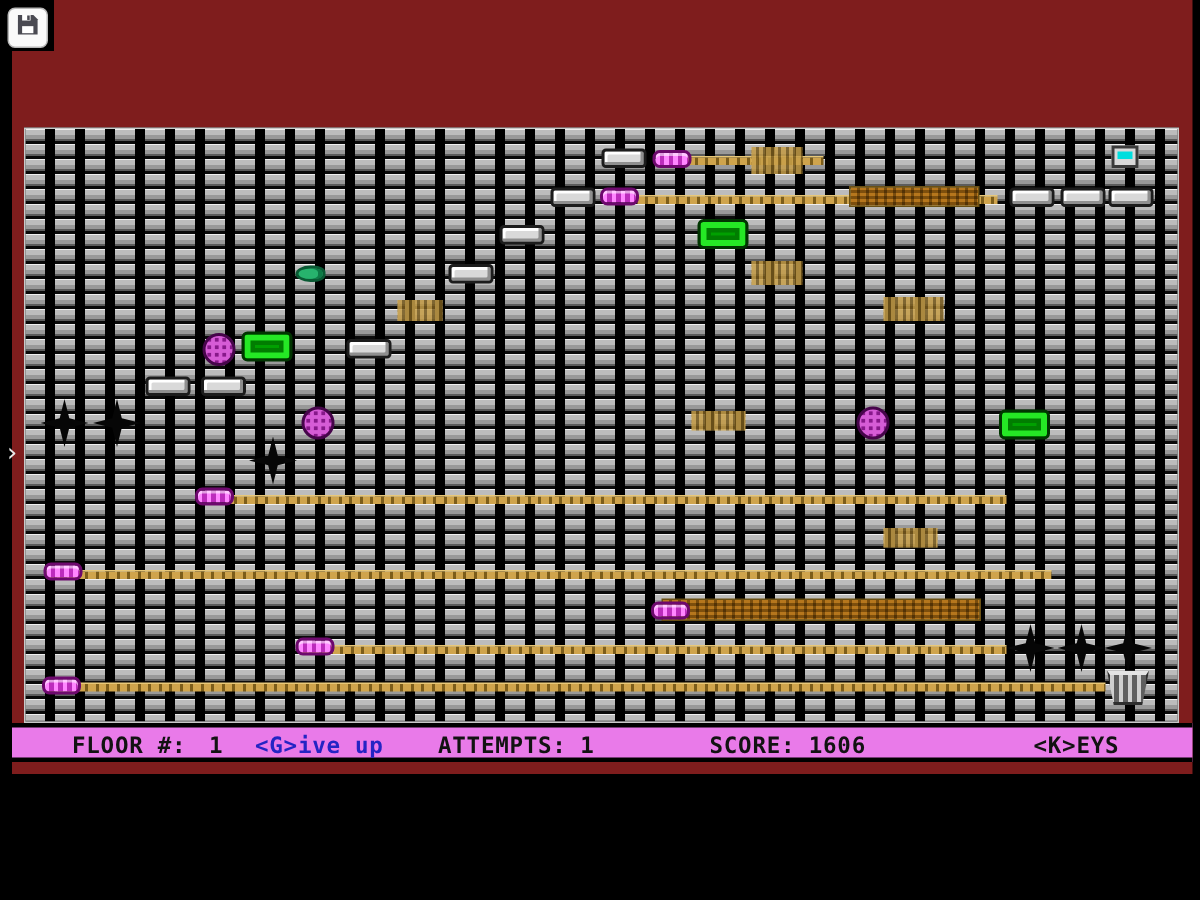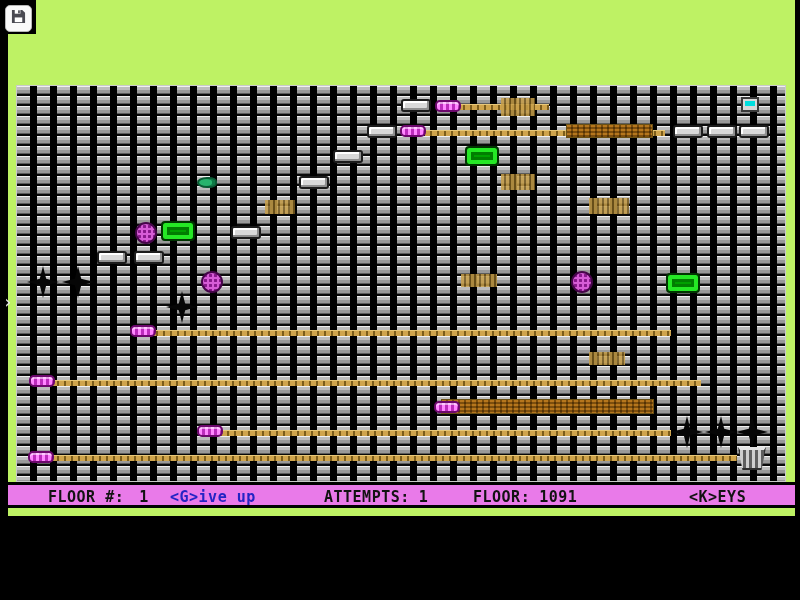--- a/index.html
+++ b/index.html
@@ -1,20 +1,20 @@
 <!DOCTYPE html>
 <html><head>
 <meta charset="utf-8">
 <style>
   html,body{margin:0;padding:0;}
   body{width:800px;height:600px;background:#000;position:relative;overflow:hidden;
        font-family:"DejaVu Sans Mono",monospace;}
 
   
-  .screen{position:absolute;left:8px;top:0;width:787px;height:516px;background:#bef264;}
+  .screen{position:absolute;left:8px;top:0;width:787px;height:516px;background:#7f1d1d;}
 
   
   .corner{position:absolute;left:0;top:0;width:36px;height:34px;background:#000;}
   .save-btn{position:absolute;left:5px;top:5px;width:25px;height:25px;background:#fafafa;
             border:1px solid #b8b8b8;border-radius:5px;display:flex;align-items:center;
             justify-content:center;cursor:pointer;z-index:20;}
 
   
   .side-toggle{position:absolute;left:1px;top:287px;width:14px;height:30px;color:#e8e8e8;
                font-size:17px;line-height:30px;text-align:center;cursor:pointer;z-index:20;
@@ -119,22 +119,22 @@
       <div class="sprite jack" style="left: 688px; top: 330px;"></div>
       <div class="sprite jack" style="left: 719px; top: 330px;"></div>
       <div class="sprite trash" style="left: 721px; top: 361px;"></div>
       <div class="sprite bug" style="left: 180px; top: 91px;"></div>
       <div class="sprite monitor" style="left: 724px; top: 11px;"></div>
     </div>
 
   <div class="statusbar">
     <span class="sb" style="left:40px"><span>FLOOR #:</span><span class="val wide">1</span></span>
     <span class="sb blue" style="left:162px">&lt;G&gt;ive up</span>
-    <span class="sb" style="left:316px"><span>ATTEMPTS:</span><span class="val">1</span></span>
-    <span class="sb" style="left:465px"><span>FLOOR:</span><span class="val">1091</span></span>
+    <span class="sb" style="left:284px"><span>ATTEMPTS:</span><span class="val">1</span></span>
+    <span class="sb" style="left:465px"><span>SCORE:</span><span class="val">1606</span></span>
     <span class="sb" style="left:681px">&lt;K&gt;EYS</span>
   </div>
 </div>
 
 <div class="corner"></div>
 <div class="save-btn">
   <span>
     <svg width="15" height="15" viewBox="0 0 16 16">
       <path d="M1 1h11l3 3v11H1z" fill="#4a4a52"></path>
       <rect x="4" y="9" width="8" height="5" fill="#ffffff"></rect>

